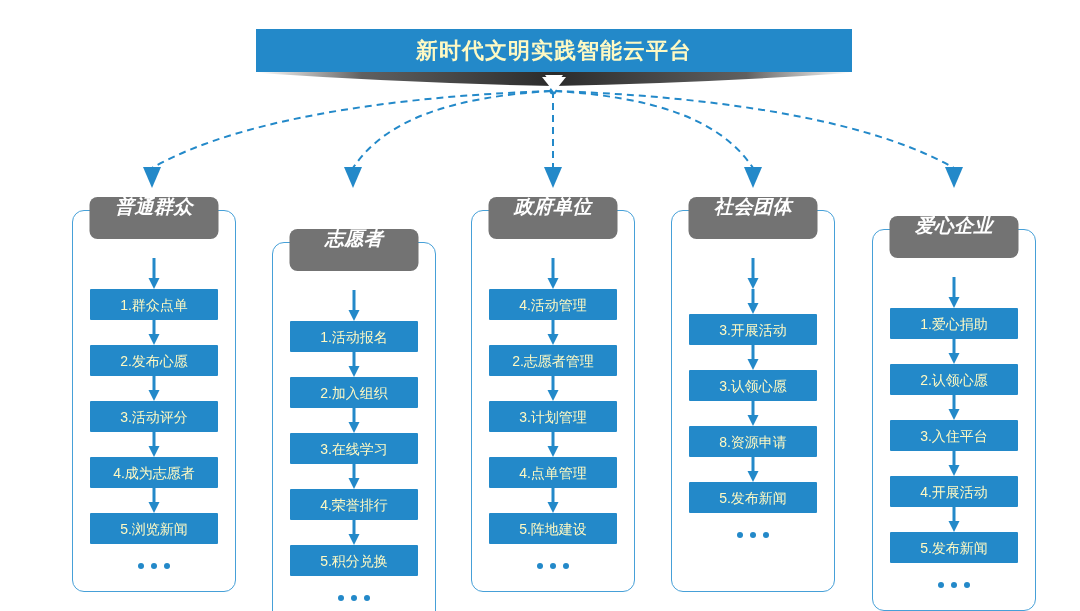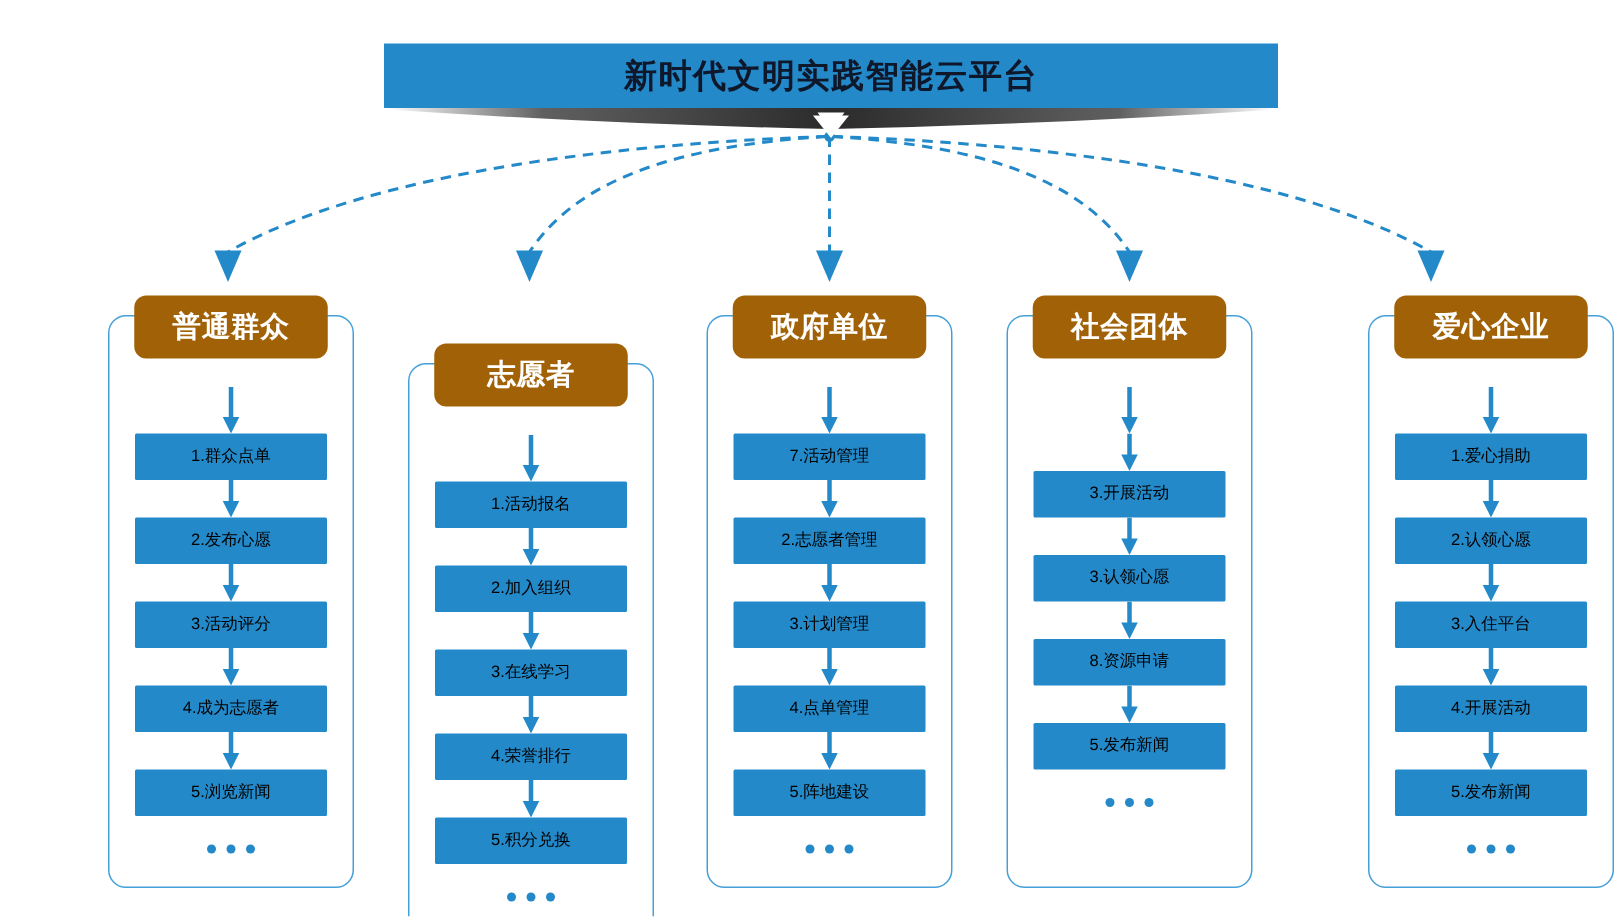--- a/index.html
+++ b/index.html
@@ -25,21 +25,21 @@
     top: 29px;
     width: 596px;
     height: 43px;
     background: #2389c9;
     display: flex;
     align-items: center;
     justify-content: center;
     z-index: 5;
   }
   #title-text {
-    color: #0f172a;
+    color: #fef9c3;
     font-size: 22px;
     font-weight: bold;
     letter-spacing: 1px;
     line-height: 1;
   }
   #title-shadow {
     position: absolute;
     left: 258px;
     top: 71px;
     width: 592px;
@@ -71,26 +71,27 @@
     z-index: 3;
   }
 
   .col-header {
     position: absolute;
     left: 50%;
     transform: translateX(-50%);
     top: -14px;
     width: 129px;
     height: 42px;
-    background: #a16207;
+    background: #737373;
     border-radius: 8px;
     display: flex;
-    align-items: center;
+    align-items: flex-start;
     justify-content: center;
     z-index: 6;
+    font-style: italic;
   }
   .col-header-label {
     color: #ffffff;
     font-size: 19px;
     font-weight: bold;
     letter-spacing: 0.5px;
     line-height: 1;
     white-space: nowrap;
   }
 
@@ -108,22 +109,22 @@
     width: 128px;
     height: 31px;
     background: #2389c9;
     border-radius: 1px;
     display: flex;
     align-items: center;
     justify-content: center;
     box-sizing: border-box;
   }
   .item-label {
-    color: #000000;
-    font-size: 11px;
+    color: #fef9c3;
+    font-size: 14px;
     line-height: 1;
     white-space: nowrap;
   }
 
   
   .v-arrow {
     width: 14px;
     height: 25px;
     display: block;
   }
@@ -291,21 +292,21 @@
   <div class="column" style="left:471px;padding-left:24px;">
     <div class="col-header">
       <span class="col-header-label">政府单位</span>
     </div>
     <div class="col-body">
       <svg class="v-arrow first" viewBox="0 0 14 31">
           <line x1="7" y1="0" x2="7" y2="22" stroke="#2389c9" stroke-width="3"></line>
           <polygon points="1.5,20 12.5,20 7,31" fill="#2389c9"></polygon>
         </svg>
       <div class="item-box">
-          <span class="item-label">7.活动管理</span>
+          <span class="item-label">4.活动管理</span>
         </div>
       <svg class="v-arrow" viewBox="0 0 14 25">
           <line x1="7" y1="0" x2="7" y2="16" stroke="#2389c9" stroke-width="3"></line>
           <polygon points="1.5,14 12.5,14 7,25" fill="#2389c9"></polygon>
         </svg>
       <div class="item-box">
           <span class="item-label">2.志愿者管理</span>
         </div>
       <svg class="v-arrow" viewBox="0 0 14 25">
           <line x1="7" y1="0" x2="7" y2="16" stroke="#2389c9" stroke-width="3"></line>
@@ -374,21 +375,21 @@
           <span class="item-label">5.发布新闻</span>
         </div>
       <div class="ellipsis">
           <i class="dot"></i>
           <i class="dot"></i>
           <i class="dot"></i>
         </div>
     </div>
   </div>
 
-  <div class="column" style="left:912px;">
+  <div class="column" style="left:872px;margin-top:19px;">
     <div class="col-header">
       <span class="col-header-label">爱心企业</span>
     </div>
     <div class="col-body">
       <svg class="v-arrow first" viewBox="0 0 14 31">
           <line x1="7" y1="0" x2="7" y2="22" stroke="#2389c9" stroke-width="3"></line>
           <polygon points="1.5,20 12.5,20 7,31" fill="#2389c9"></polygon>
         </svg>
       <div class="item-box">
           <span class="item-label">1.爱心捐助</span>

